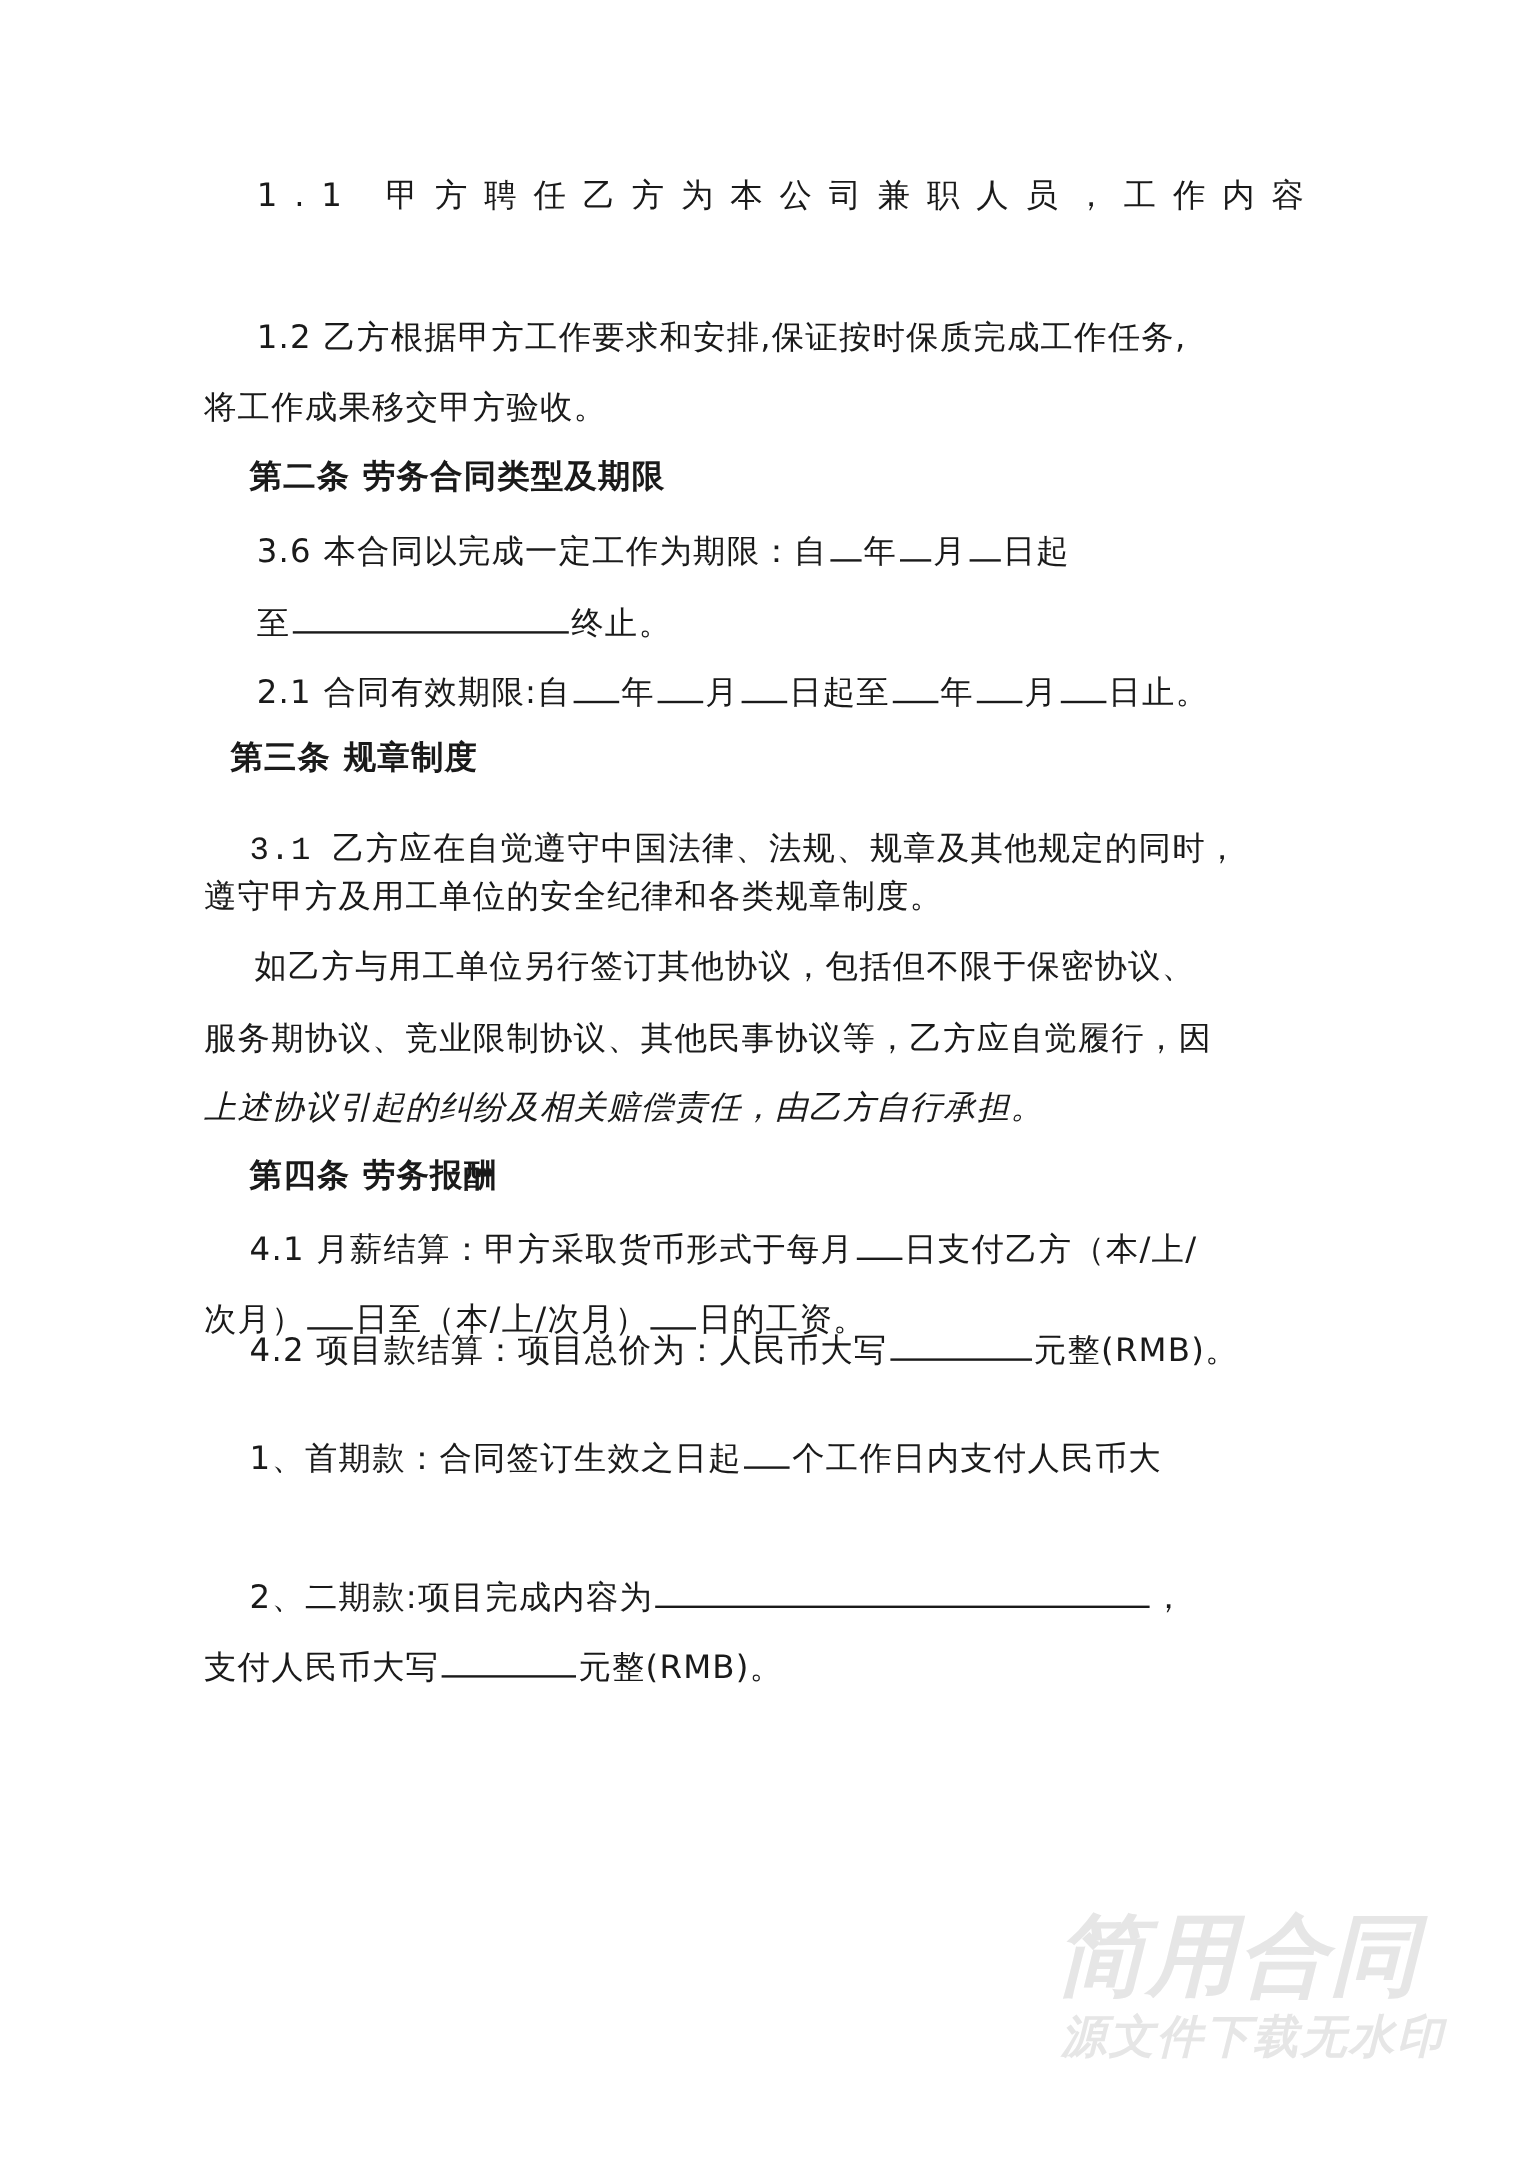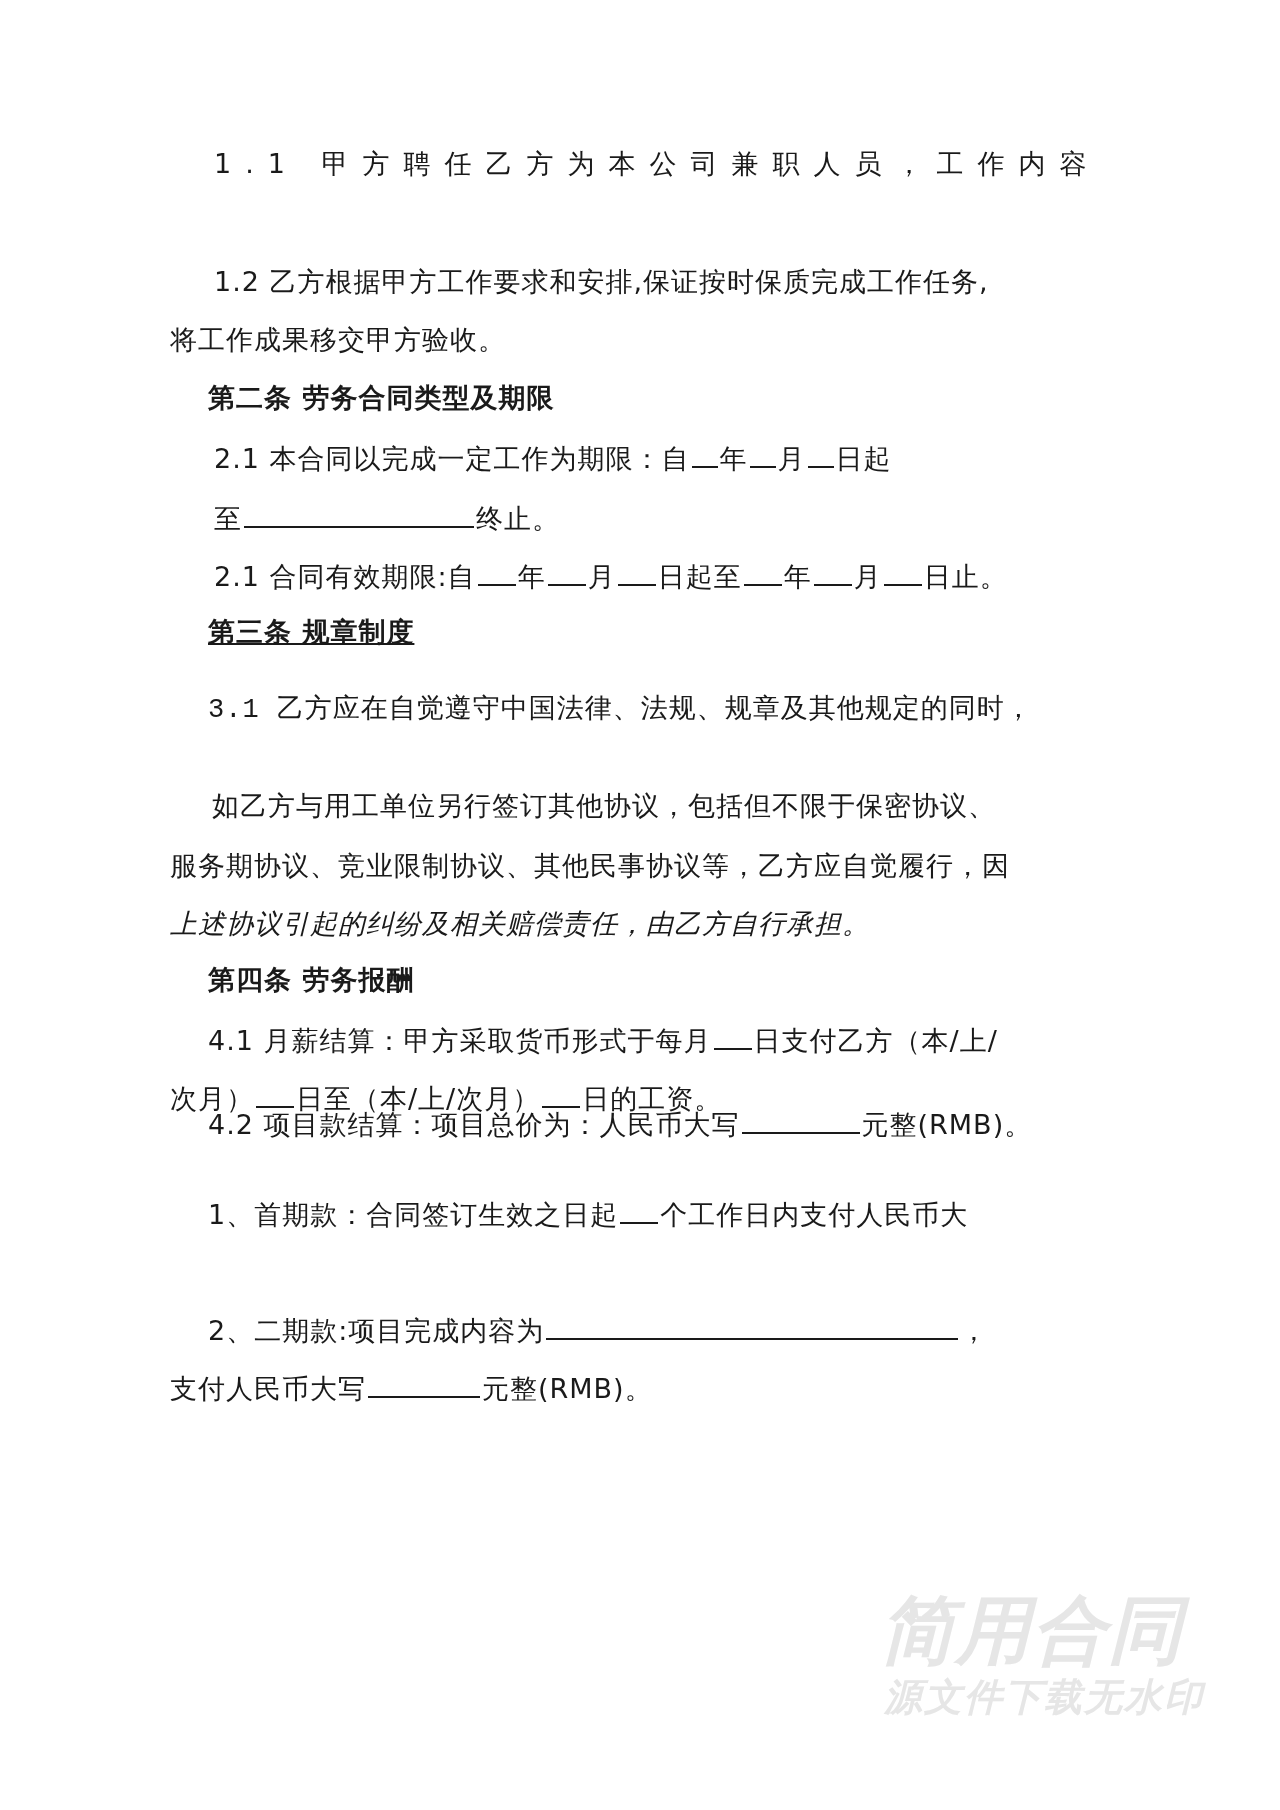--- a/index.html
+++ b/index.html
@@ -75,36 +75,39 @@
   </div>
   <div class="line heading" style="left:208px; top:380px;">
     <span>第二条 劳务合同类型及期限</span>
   </div>
 
   <div class="line" style="left:170px; top:322px;">
     <span>将工作成果移交甲方验收。</span>
   </div>
 
   <div class="line" style="left:214px; top:438px;">
-    <span>2.1 本合同以完成一定工作为期限：自</span><span class="blank" style="width:26px;"></span><span>年</span><span class="blank" style="width:26px;"></span><span>月</span><span class="blank" style="width:26px;"></span><span>日起</span>
+    <span>3.6 本合同以完成一定工作为期限：自</span><span class="blank" style="width:26px;"></span><span>年</span><span class="blank" style="width:26px;"></span><span>月</span><span class="blank" style="width:26px;"></span><span>日起</span>
   </div>
   <div class="line" style="left:214px; top:498px;">
     <span>至</span><span class="blank" style="width:230px;"></span><span>终止。</span>
   </div>
 
   <div class="line" style="left:214px; top:556px;">
     <span>2.1 合同有效期限:自</span><span class="blank" style="width:38px;"></span><span>年</span><span class="blank" style="width:38px;"></span><span>月</span><span class="blank" style="width:38px;"></span><span>日起至</span><span class="blank" style="width:38px;"></span><span>年</span><span class="blank" style="width:38px;"></span><span>月</span><span class="blank" style="width:38px;"></span><span>日止。</span>
   </div>
 
-  <div class="line heading" style="left:208px; top:614px;text-decoration:underline;">
+  <div class="line heading" style="left:192px; top:614px;">
     <span>第三条 规章制度</span>
   </div>
 
   <div class="line" style="left:208px; top:692px;font-family:Liberation Mono, monospace;">
     <span>3.1 乙方应在自觉遵守中国法律、法规、规章及其他规定的同时，</span>
+  </div>
+  <div class="line" style="left:170px; top:730px;">
+    <span>遵守甲方及用工单位的安全纪律和各类规章制度。</span>
   </div>
 
   <div class="line" style="left:212px; top:788px;">
     <span>如乙方与用工单位另行签订其他协议，包括但不限于保密协议、</span>
   </div>
   <div class="line" style="left:170px; top:848px;">
     <span>服务期协议、竞业限制协议、其他民事协议等，乙方应自觉履行，因</span>
   </div>
   <div class="line" style="left:170px; top:906px;font-style:italic;">
     <span>上述协议引起的纠纷及相关赔偿责任，由乙方自行承担。</span>

